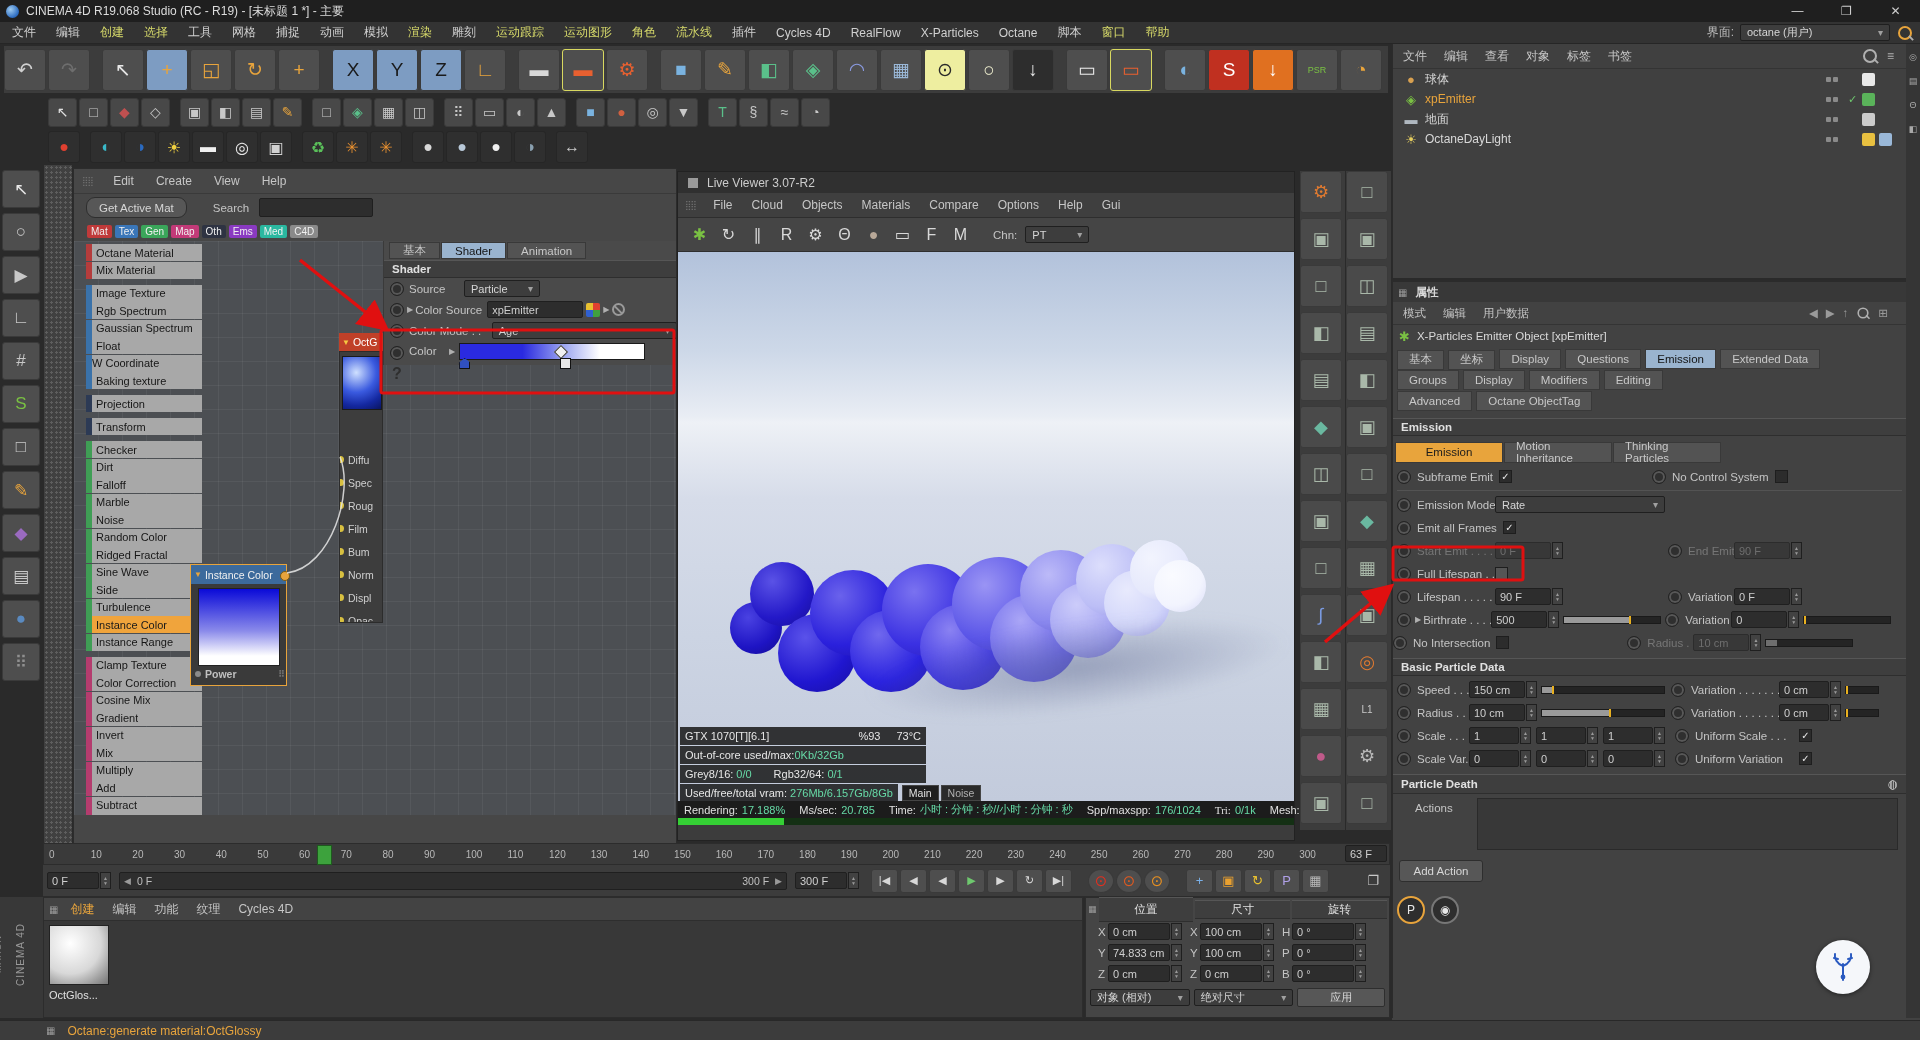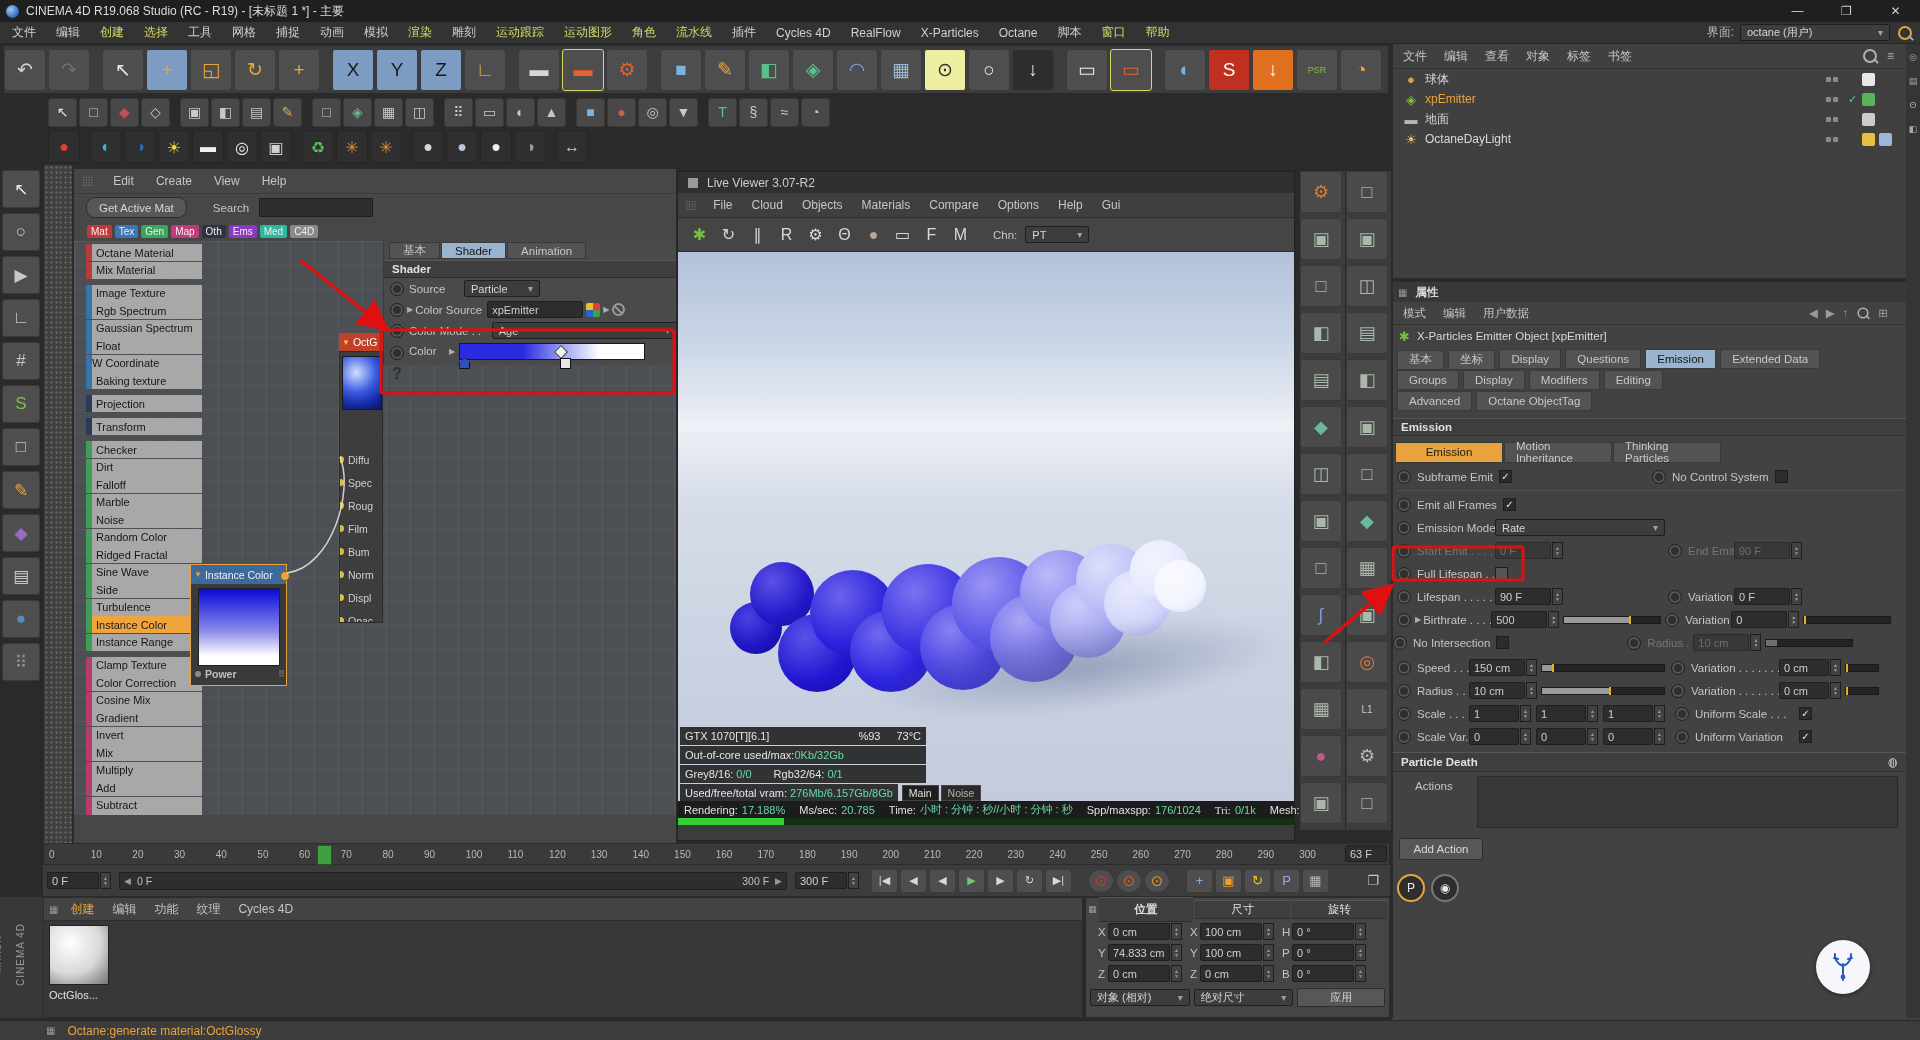--- a/index.html
+++ b/index.html
@@ -1275,29 +1275,29 @@
     <span class="lbl" style="margin-left:6px;">Subframe Emit</span>
     <span class="chk on" style="margin-left:6px;"></span>
     <span style="width:140px;"></span>
     <span class="radio"></span>
     <span class="lbl" style="margin-left:6px;">No Control System</span>
     <span class="chk" style="margin-left:6px;"></span>
   </div>
   <div style="height:1px;background:#535353;margin:2px 4px;"></div>
   <div class="r" style="height:23px;padding-left:4px;">
     <span class="radio"></span>
-    <span class="lbl" style="margin-left:6px;">Emit all Frames</span>
-    <span class="chk on" style="margin-left:6px;"></span>
-  </div>
-  <div class="r" style="height:23px;padding-left:4px;">
-    <span class="radio"></span>
     <span class="lbl" style="margin-left:6px;width:78px;">Emission Mode</span>
     <div class="dd" style="width:170px;">
         <span>Rate</span>
       </div>
+  </div>
+  <div class="r" style="height:23px;padding-left:4px;">
+    <span class="radio"></span>
+    <span class="lbl" style="margin-left:6px;">Emit all Frames</span>
+    <span class="chk on" style="margin-left:6px;"></span>
   </div>
   <div class="r dis" style="height:23px;padding-left:4px;">
     <span class="radio"></span>
     <span class="lbl" style="margin-left:6px;width:78px;">Start Emit . . . .</span>
     <div class="inp" style="width:56px;">
         <span>0 F</span>
       </div>
       <span class="stp"></span>
     <span style="width:105px;"></span>
     <span class="radio"></span>
@@ -1361,20 +1361,21 @@
       <div class="inp" style="width:56px;">
           <span>10 cm</span>
         </div>
         <span class="stp"></span>
       <div class="slider" style="width:88px;margin-left:4px;">
           <span class="fill" style="width:12%;background:#6e6e6e;"></span>
         </div>
     </span>
   </div>
 
+  <div class="hdr3" style="margin-top:4px;">Basic Particle Data</div>
 
   <div class="r" style="height:23px;padding-left:4px;margin-top:2px;">
     <span class="radio"></span>
     <span class="lbl" style="margin-left:6px;width:52px;">Speed . . .</span>
     <div class="inp" style="width:56px;">
         <span>150 cm</span>
       </div>
       <span class="stp"></span>
     <div class="slider" style="width:124px;margin-left:4px;">
         <span class="fill" style="width:8%;"></span>
@@ -1652,21 +1653,21 @@
 </div>
 
 <div class="a" style="left:0;top:897px;width:43px;height:121px;background:#383838;overflow:hidden;">
   <span style="position:absolute;left:-30px;top:52px;transform:rotate(-90deg);transform-origin:center;color:#9a9a9a;font-size:10px;letter-spacing:1px;width:100px;text-align:center;">CINEMA 4D</span>
   <span style="position:absolute;left:-38px;top:52px;transform:rotate(-90deg) translateY(-14px);transform-origin:center;color:#8a8a8a;font-size:9px;letter-spacing:1px;width:100px;text-align:center;">MAXON</span>
 </div>
 
 <div class="a" style="left:1085px;top:897px;width:305px;height:121px;background:#454545;border:1px solid #2c2c2c;box-sizing:border-box;">
   <div class="r" style="height:18px;gap:2px;padding:2px 2px 0 2px;">
     <span style="color:#9a9a9a;font-size:9px;">▦</span>
-    <div class="hdr3" style="flex:1;text-align:center;font-weight:bold;padding:4px 0;">位置</div>
+    <div class="hdr3" style="flex:1;text-align:center;font-weight:normal;padding:4px 0;">位置</div>
     <div class="hdr3" style="flex:1;text-align:center;font-weight:normal;padding:1px 0;">尺寸</div>
     <div class="hdr3" style="flex:1;text-align:center;font-weight:normal;padding:1px 0;">旋转</div>
   </div>
   <div class="r" style="align-items:flex-start;padding:3px 2px 0 12px;gap:8px;">
     <div>
 
         <div class="r" style="height:21px;">
           <span class="lbl" style="width:10px;">X</span>
           <div class="inp" style="width:62px;">
             <span>0 cm</span>

